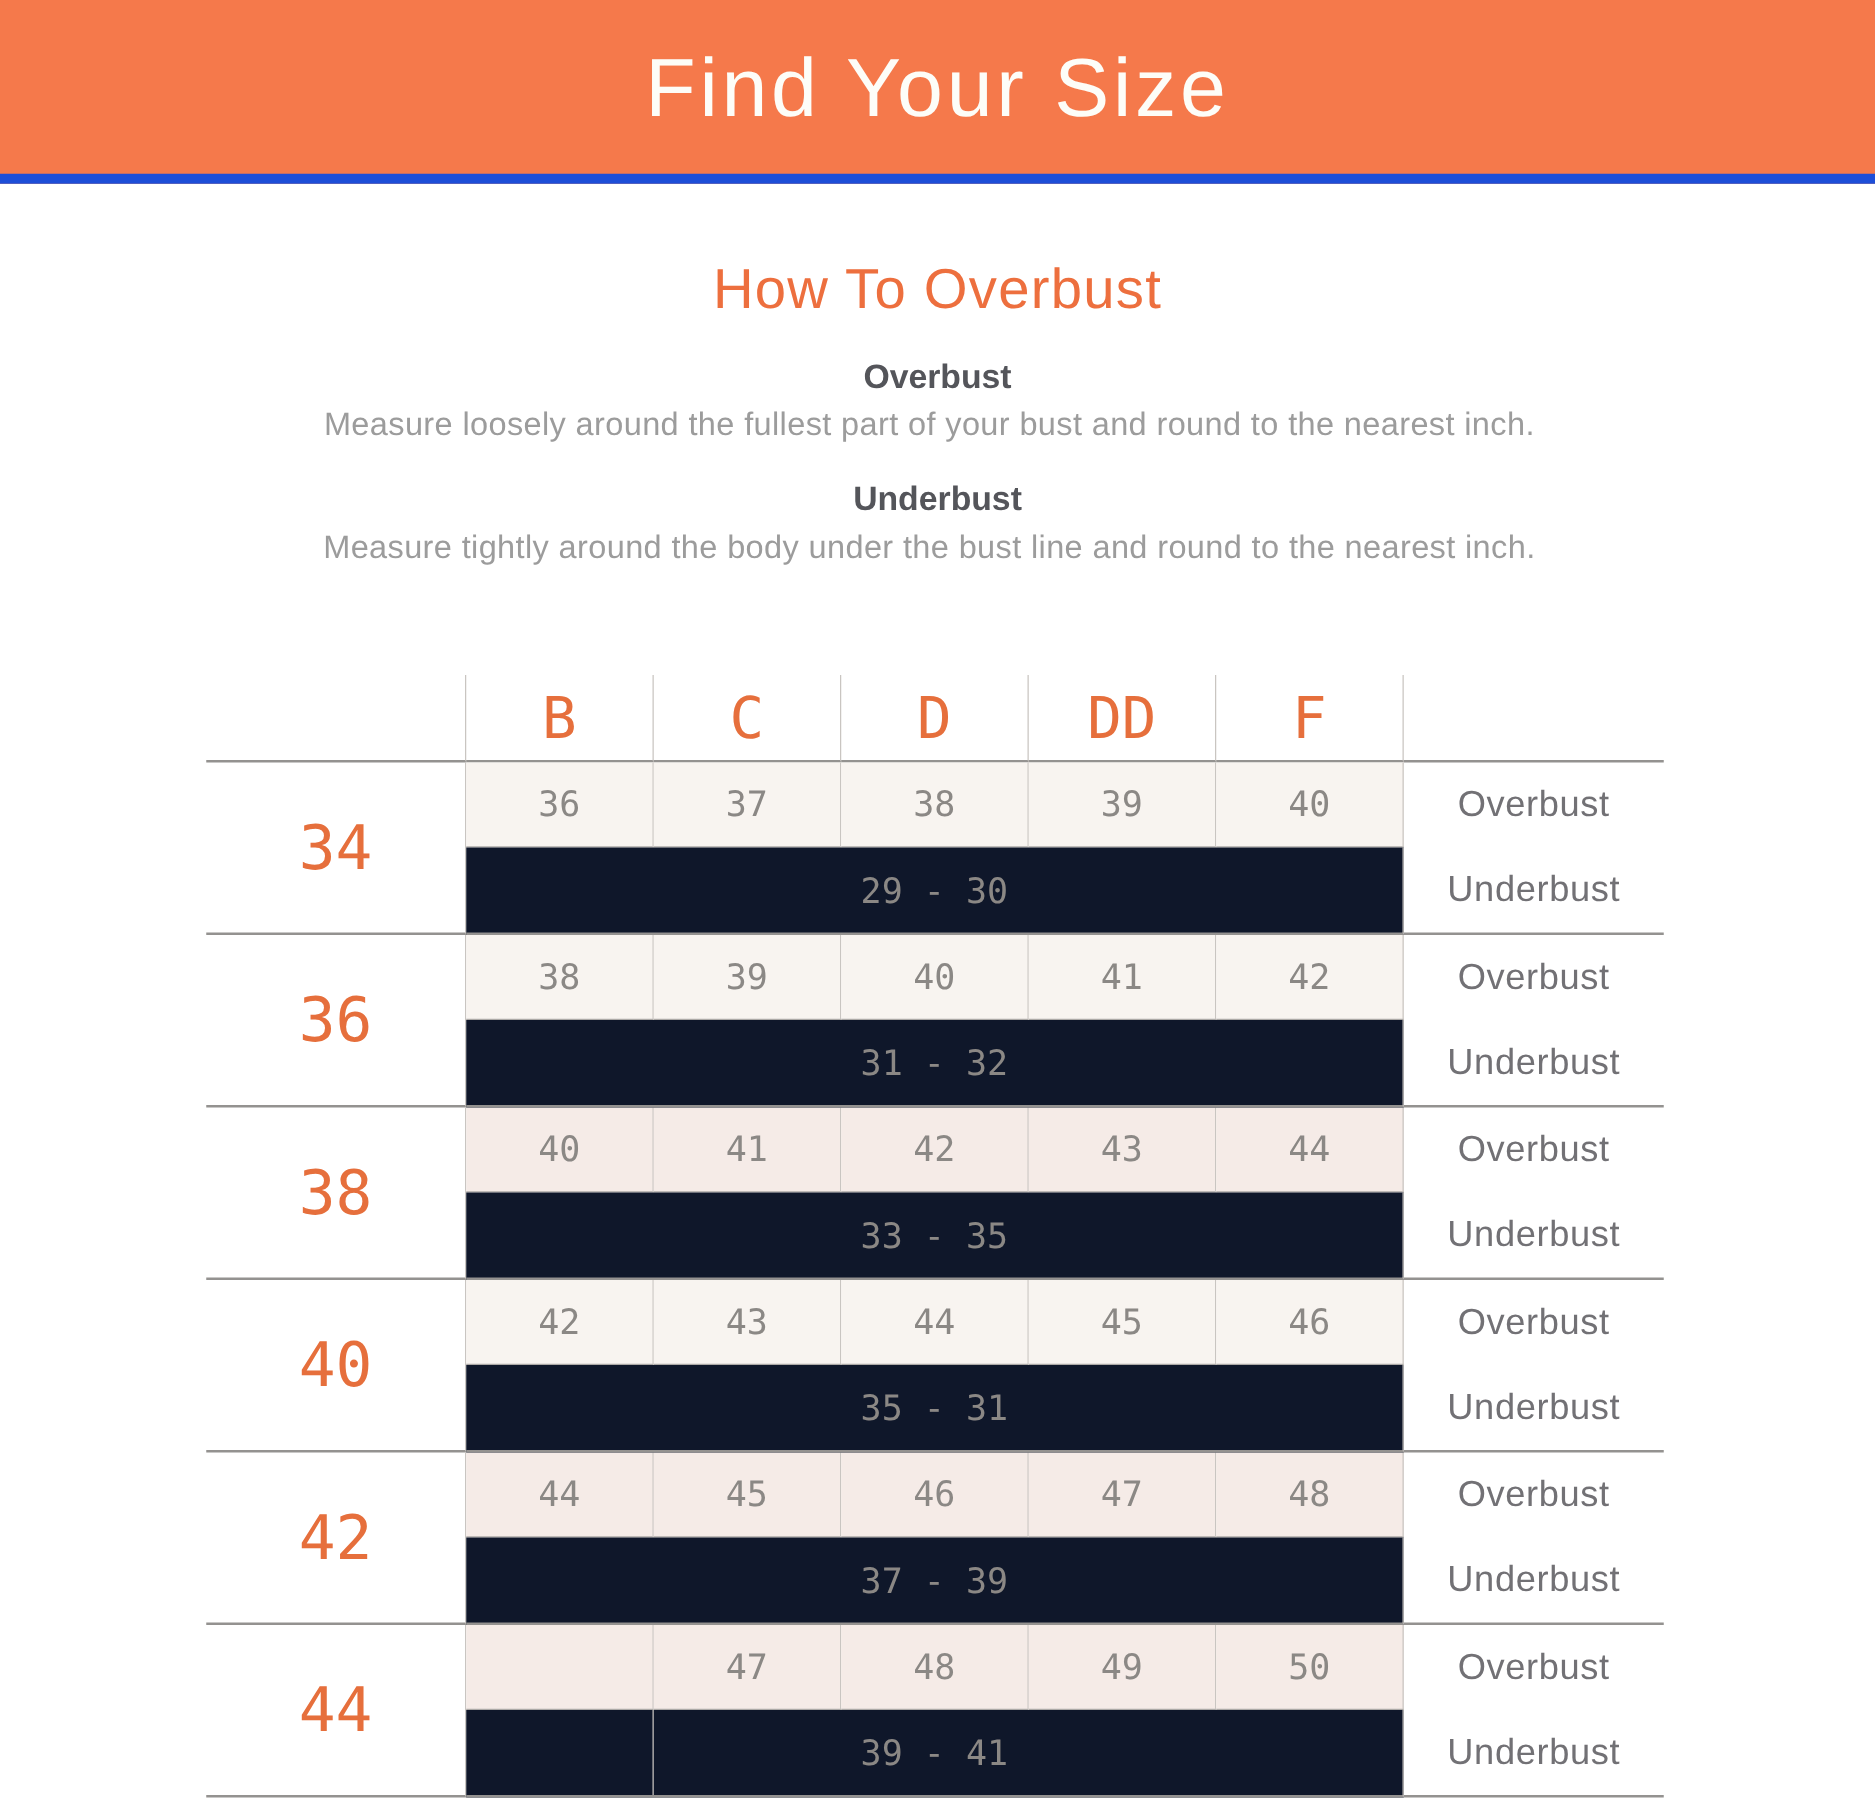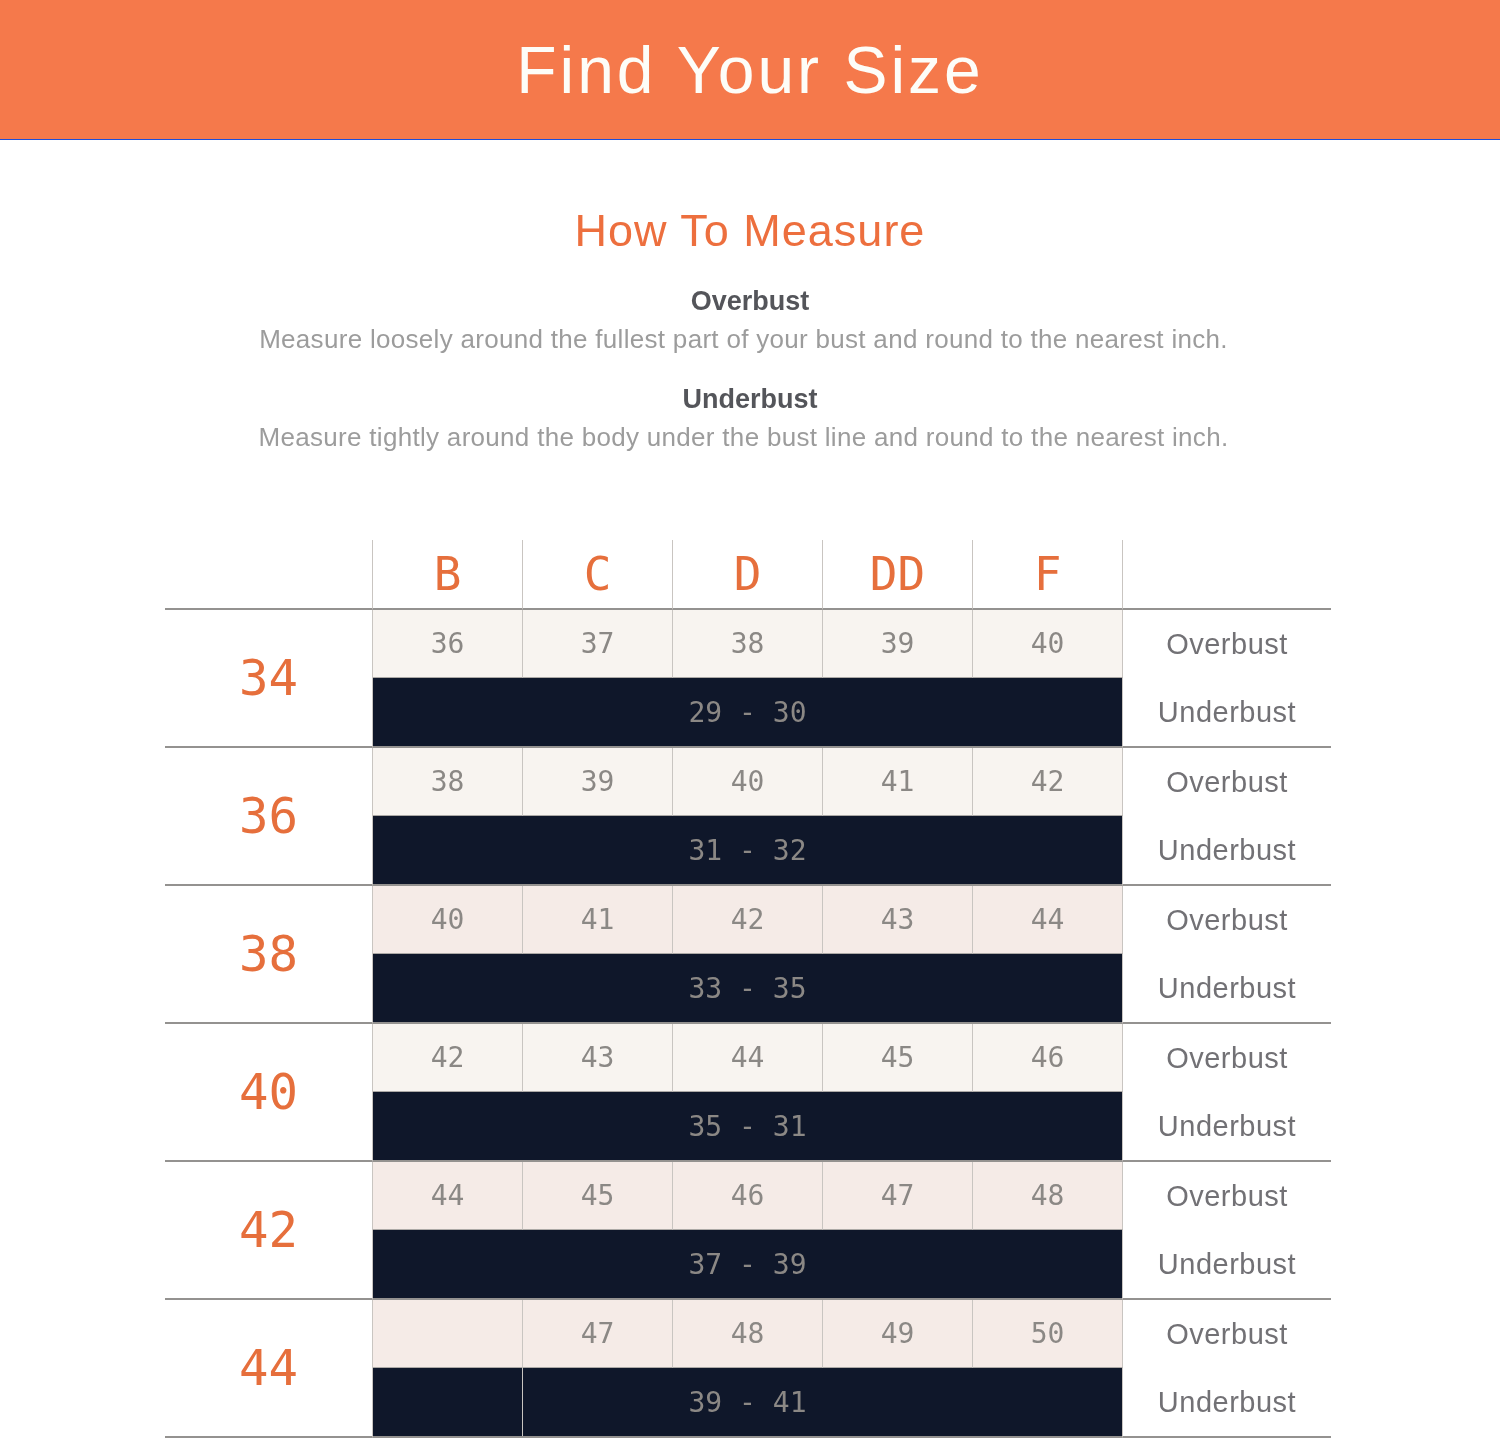--- a/index.html
+++ b/index.html
@@ -7,21 +7,21 @@
     position:relative;
     width:1500px;height:1443px;
     background:#ffffff;
     overflow:hidden;
     font-family:"Liberation Sans", sans-serif;
   }
   
   .banner{
     position:absolute;top:0;left:0;width:100%;height:139px;
     background:#F5794B;
-    border-bottom:1px solid #1d4ed8;
+    border-bottom:8px solid #1d4ed8;
     display:flex;align-items:center;justify-content:center;
   }
   .banner-title{
     color:#FDFDF8;
     font-size:66px;
     font-weight:400;
     letter-spacing:3px;
   }
   
   .intro{ text-align:center; padding-top:205px; }
@@ -108,21 +108,21 @@
 </head>
 <body>
 
 <div class="page">
 
   <div class="banner">
     <div class="banner-title">Find Your Size</div>
   </div>
 
   <div class="intro">
-    <h2 class="intro-title">How To Measure</h2>
+    <h2 class="intro-title">How To Overbust</h2>
     <p class="measure-heading">Overbust</p>
     <p class="measure-text">Measure loosely around the fullest part of your bust and round to the nearest inch.</p>
     <p class="measure-heading">Underbust</p>
     <p class="measure-text">Measure tightly around the body under the bust line and round to the nearest inch.</p>
   </div>
 
   <div class="size-table">
 
     <div class="cell h-spacer v-r band-b"></div>
     <div class="cell h-cup mono v-r band-b">B</div>

